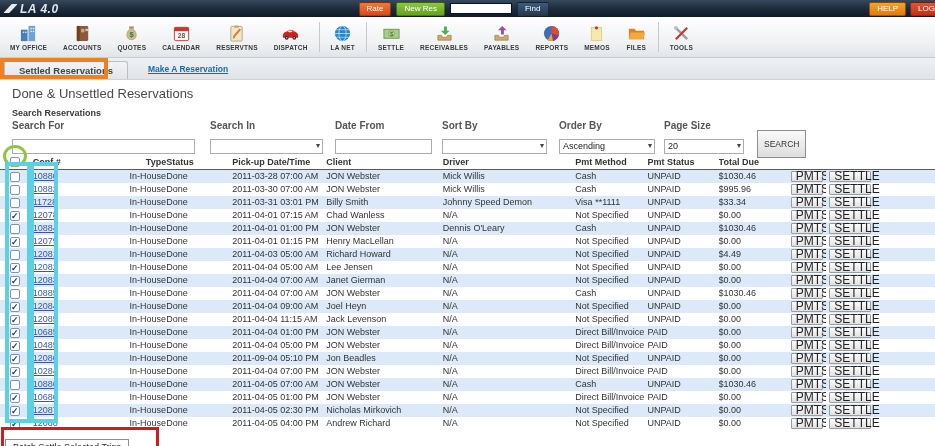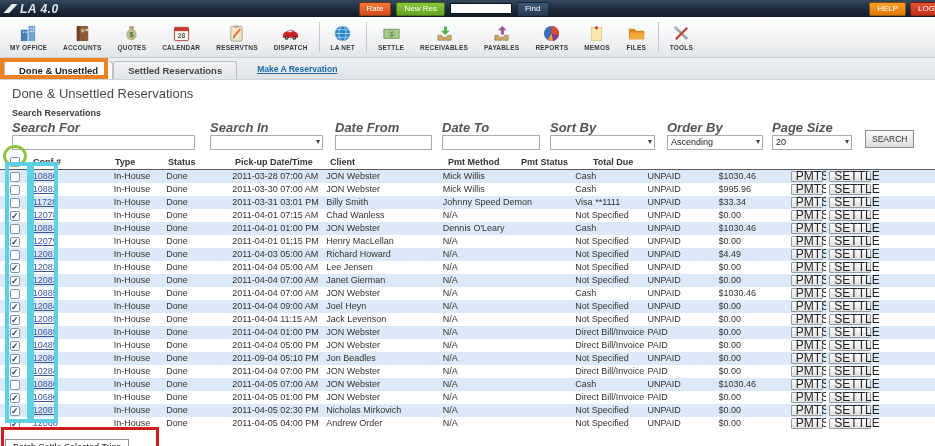--- a/index.html
+++ b/index.html
@@ -43,41 +43,41 @@
     background:linear-gradient(#f2f3f5,#e2e5e8); color:#444; }
   .tab.active { background:#fff; color:#222; }
   .make-res { font-size:8.5px; font-weight:bold; color:#1b6aa8; text-decoration:underline;
     margin:0 0 5px 20px; cursor:pointer; }
 
   
   .page-title { font-size:13px; color:#4a4a4a; padding:6px 0 5px 12px; }
   .search-legend { font-size:9px; font-weight:bold; color:#3a3a3a; padding:2px 0 2px 12px; }
   .search-row { display:flex; align-items:flex-start; padding-left:12px; height:34px; }
   .field { display:flex; flex-direction:column; }
-  .field label { font-size:13px; font-weight:bold; color:#555; margin-bottom:0;font-style:italic; }
+  .field label { font-size:10px; font-weight:bold; color:#555; margin-bottom:8px; }
   .tinput, .tselect { height:15px; border:1px solid #a9adb3; background:#fff; font-size:9px; padding:0 3px; }
   .tselect { position:relative; }
   .tselect::after { content:"▾"; position:absolute; right:2px; top:1px; font-size:8px; color:#444; }
   .tselect .selval { font-size:9px; line-height:13px; color:#222; } .w-searchfor{width:183px;}
   .f1{margin-right:15px;} .f2{width:113px; margin-right:12px;} .f3{width:97px; margin-right:10px;}
   .f4{width:98px; margin-right:10px;} .f5{width:105px; margin-right:12px;}
   .f6{width:96px; margin-right:9px;} .f7{width:80px; margin-right:13px;}
-  .search-btn { margin-top:10px; height:18px; font-size:8.5px; padding:0 6px; color:#333;
+  .search-btn { margin-top:10px; height:28px; font-size:8.5px; padding:0 6px; color:#333;
     background:linear-gradient(#fafafa,#ddd); border:1px solid #8a8f94; cursor:pointer; }
 
   
   .grid { width:935px; }
   .trow { display:flex; height:13px; line-height:13px; font-size:9px; white-space:nowrap; }
   .trow.alt { background:#dbe9f8; }
   .thead { height:16px; line-height:16px; font-weight:bold; color:#333; font-size:9px;
     border-bottom:1px solid #5a5a5a; background:#fff; }
   .td { overflow:hidden; }
   .c-check { width:33px; padding-left:10px; display:flex; align-items:center; }
   .c-conf { width:82px; }
-  .c-type { width:53px; }
+  .c-type { width:53px;text-align:right; }
   .c-status { width:67px; }
   .c-pickup { width:95px; }
   .c-client { width:118px; }
   .c-driver { width:134px; }
   .c-method { width:73px; }
   .c-pstatus { width:72px; }
   .c-total { width:73px; }
   .c-pmts { width:36px; }
   .c-settle { width:110px; }
   .conf-link { color:#3a57a7; text-decoration:underline; cursor:pointer; }
@@ -248,44 +248,39 @@
       <svg viewBox="0 0 20 20">
           <line x1="4" y1="4" x2="16" y2="16" stroke="#9aa0a6" stroke-width="2.6"></line>
           <circle cx="4" cy="4" r="2" fill="#b9bfc6"></circle>
           <line x1="16" y1="4" x2="4" y2="16" stroke="#c23b2e" stroke-width="2.4"></line>
         </svg>
       <span class="tool-label">TOOLS</span>
     </div>
   </div>
 
   <div class="tabstrip">
-    <div class="tab active">Done &amp; Unsettled</div>
     <div class="tab">Settled Reservations</div>
     <span class="make-res">Make A Reservation</span>
   </div>
 
   <div class="page-title">Done &amp; Unsettled Reservations</div>
   <div class="search-legend">Search Reservations</div>
   <div class="search-row">
     <div class="field f1">
       <label>Search For</label>
       <input class="tinput w-searchfor" value="" style="">
     </div>
     <div class="field f2">
       <label>Search In</label>
       <div class="tselect"><span class="selval"></span></div>
     </div>
     <div class="field f3">
       <label>Date From</label>
       <input class="tinput" value="" style="">
     </div>
-    <div class="field f4">
-      <label>Date To</label>
-      <input class="tinput" value="" style="">
-    </div>
     <div class="field f5">
       <label>Sort By</label>
       <div class="tselect"><span class="selval"></span></div>
     </div>
     <div class="field f6">
       <label>Order By</label>
       <div class="tselect"><span class="selval">Ascending</span></div>
     </div>
     <div class="field f7">
       <label>Page Size</label>
@@ -297,20 +292,21 @@
   <div class="grid">
     <div class="trow thead">
       <div class="td c-check">
           <span class="cb"></span>
         </div>
       <div class="td c-conf">Conf #</div>
       <div class="td c-type">Type</div>
       <div class="td c-status">Status</div>
       <div class="td c-pickup">Pick-up Date/Time</div>
       <div class="td c-client">Client</div>
+      <div class="td c-driver">Driver</div>
       <div class="td c-method">Pmt Method</div>
       <div class="td c-pstatus">Pmt Status</div>
       <div class="td c-total">Total Due</div>
       <div class="td c-pmts"></div>
       <div class="td c-settle"></div>
     </div>
 
       <div class="trow alt">
         <div class="td c-check">
           <span class="cb"></span>
@@ -635,21 +631,21 @@
       </div>
 
       <div class="trow">
         <div class="td c-check">
           <span class="cb checked"></span>
         </div>
         <div class="td c-conf"><span class="conf-link">12088</span></div>
         <div class="td c-type">In-House</div>
         <div class="td c-status">Done</div>
         <div class="td c-pickup">2011-04-05 04:00 PM</div>
-        <div class="td c-client">Andrew Order</div>
+        <div class="td c-client">Andrew Richard</div>
         <div class="td c-driver">N/A</div>
         <div class="td c-method">Not Specified</div>
         <div class="td c-pstatus">UNPAID</div>
         <div class="td c-total">$0.00</div>
         <div class="td c-pmts"><button class="mini-btn pmts-btn">PMTS</button></div>
         <div class="td c-settle"><button class="mini-btn settle-btn">SETTLE</button></div>
       </div>
 
   </div>
 

